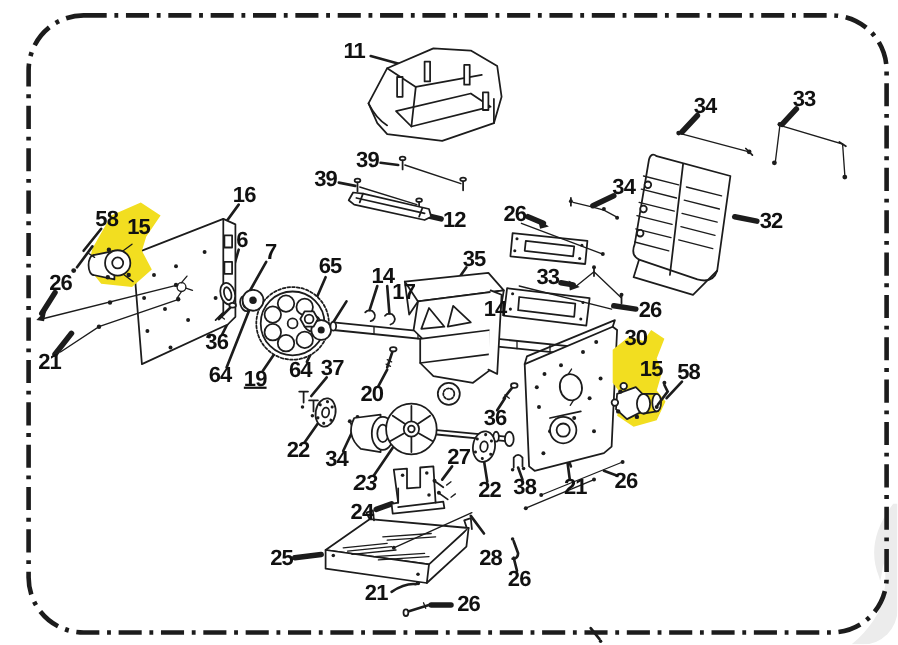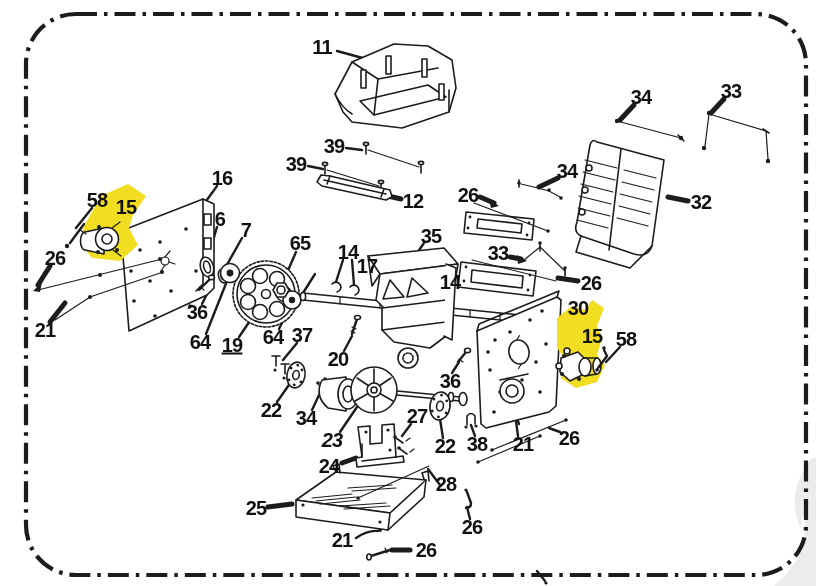--- a/index.html
+++ b/index.html
@@ -1,17 +1,17 @@
 <!DOCTYPE html>
 <html><head>
 <meta charset="utf-8">
 <style>
   html,body{margin:0;padding:0;background:#fff;}
   #stage{position:relative;width:816px;height:586px;background:#fff;overflow:hidden;
-         font-family:"Liberation Sans", sans-serif;}
+         font-family:"Liberation Sans", sans-serif;border-radius:32px;}
   #art{position:absolute;left:0;top:0;z-index:1;}
   #callout-layer{position:absolute;left:0;top:0;width:816px;height:586px;z-index:2;pointer-events:none;}
   .callout{position:absolute;transform:translate(-50%,-50%);
            font-weight:700;font-size:20px;letter-spacing:-0.8px;color:#111;
            font-family:"Liberation Sans", sans-serif;white-space:nowrap;}
   .ln{stroke:#1c1c1c;fill:none;stroke-width:1.6;stroke-linecap:round;stroke-linejoin:round;}
   .fw{fill:#fff;}
   .ld{stroke:#1c1c1c;fill:none;stroke-width:2.4;stroke-linecap:round;}
   .ldt{stroke:#1c1c1c;fill:none;stroke-width:5;stroke-linecap:round;}
   .thin{stroke:#1c1c1c;fill:none;stroke-width:1.2;stroke-linecap:round;}
@@ -508,18 +508,18 @@
       <span class="callout" style="left: 306px; top: 418px;">34</span>
       <span class="callout" style="left: 332px; top: 440px; font-style: italic;">23</span>
       <span class="callout" style="left: 329px; top: 466px;">24</span>
       <span class="callout" style="left: 256px; top: 508px;">25</span>
       <span class="callout" style="left: 417px; top: 416px;">27</span>
       <span class="callout" style="left: 450px; top: 381px;">36</span>
       <span class="callout" style="left: 445px; top: 446px;">22</span>
       <span class="callout" style="left: 477px; top: 444px;">38</span>
       <span class="callout" style="left: 523px; top: 444px;">21</span>
       <span class="callout" style="left: 569px; top: 438px;">26</span>
-      <span class="callout" style="left: 446px; top: 484px; text-align: center;">28</span>
+      <span class="callout" style="left: 446px; top: 508px; text-align: center;">28</span>
       <span class="callout" style="left: 472px; top: 527px;">26</span>
       <span class="callout" style="left: 342px; top: 540px;">21</span>
       <span class="callout" style="left: 426px; top: 550px;">26</span>
     </div>
 </div>
 
 </body></html>

